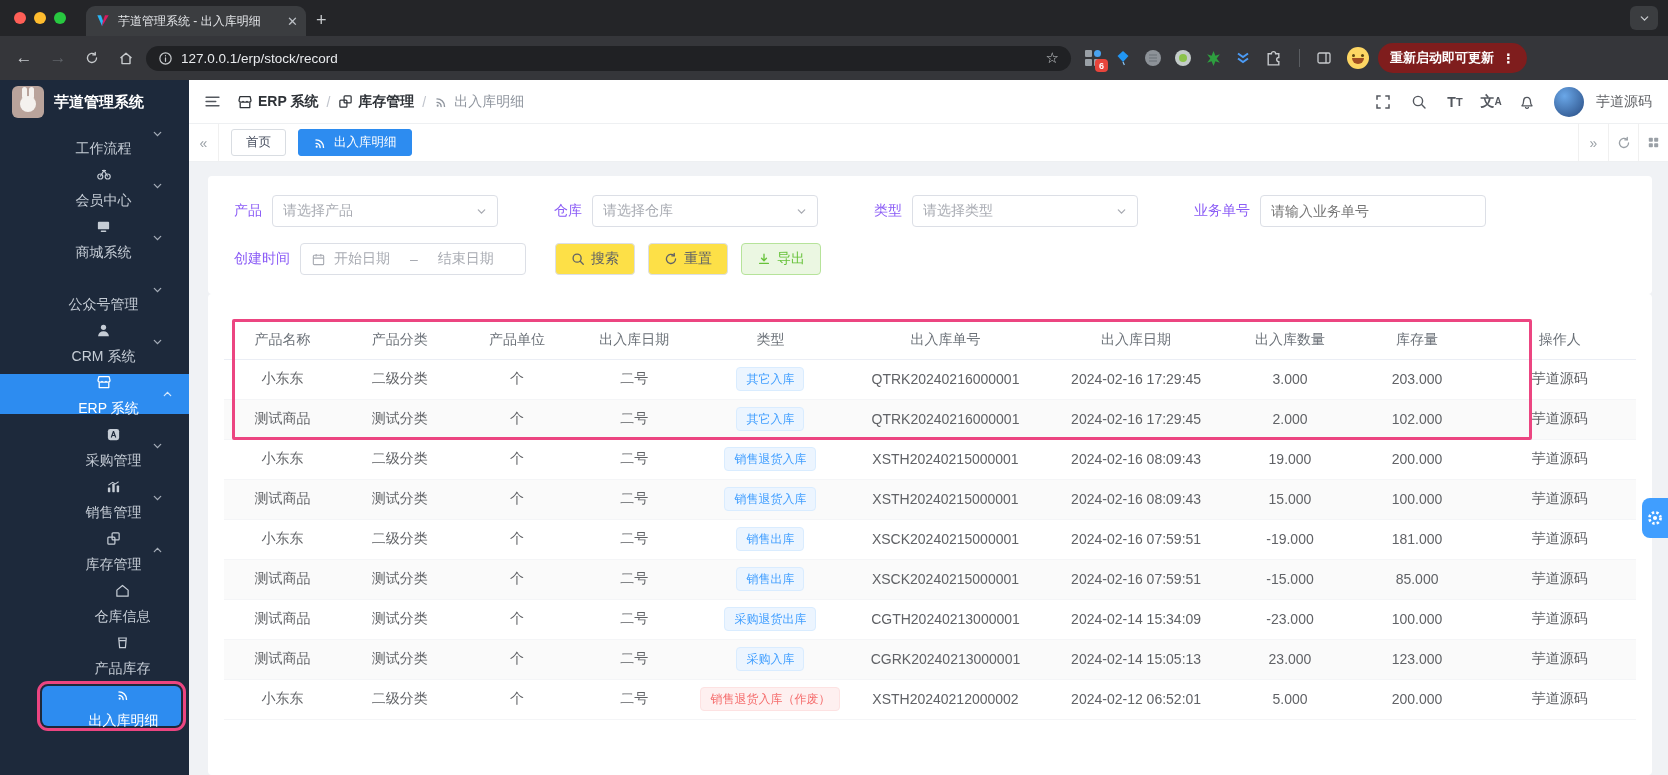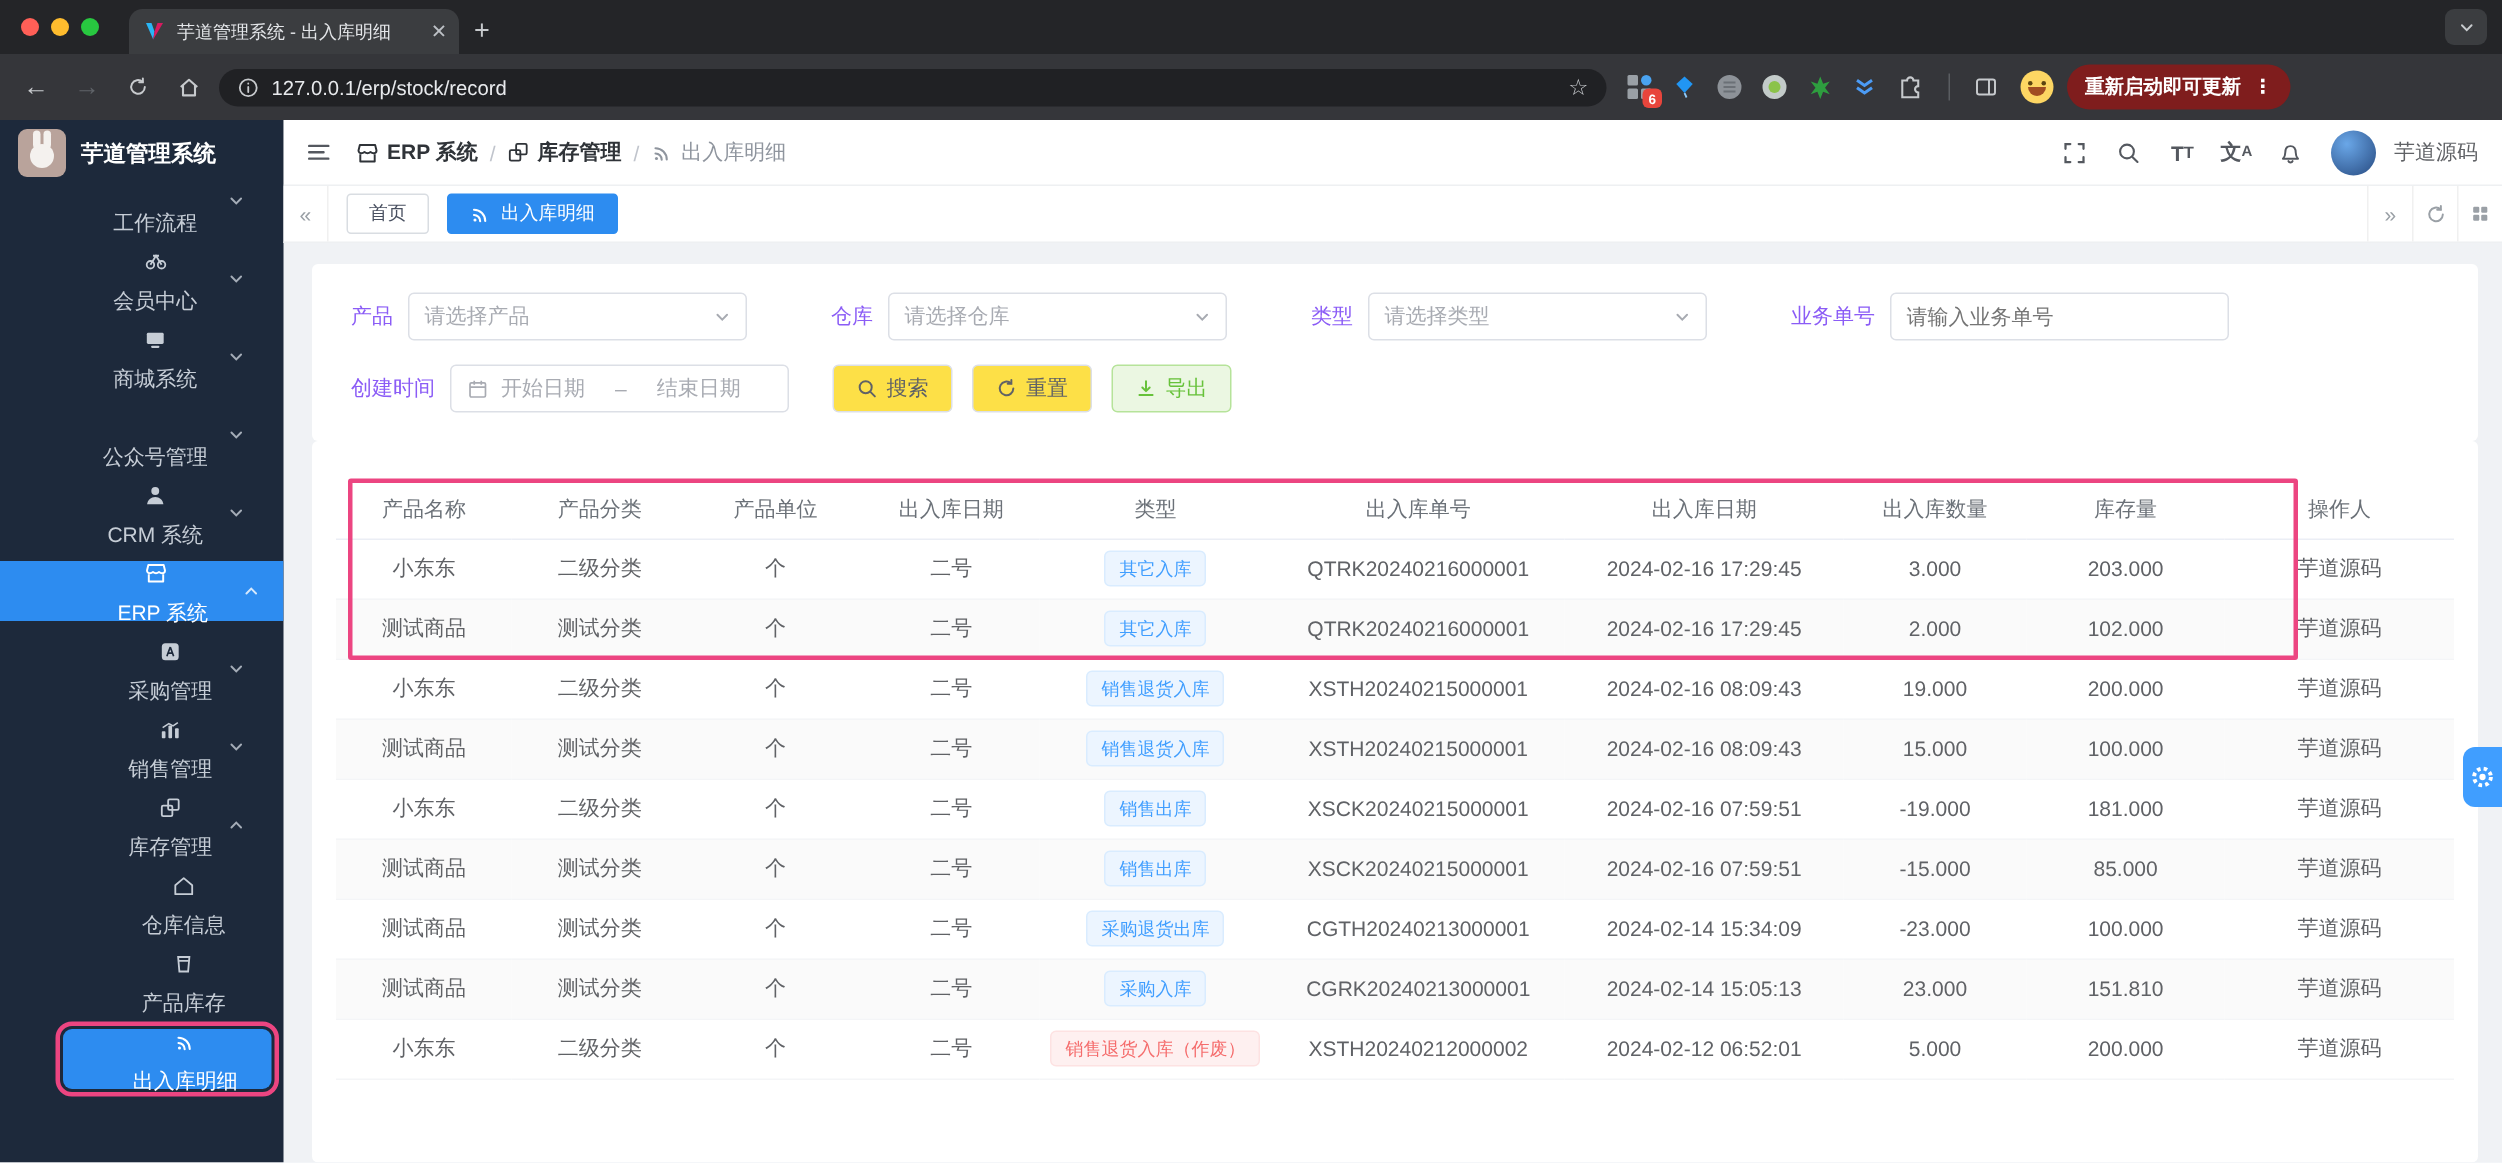--- a/index.html
+++ b/index.html
@@ -703,21 +703,21 @@
                 </tr>
                 <tr>
                   <td>测试商品</td>
                   <td>测试分类</td>
                   <td>个</td>
                   <td>二号</td>
                   <td><span class="tag tag-blue">采购入库</span></td>
                   <td>CGRK20240213000001</td>
                   <td>2024-02-14 15:05:13</td>
                   <td>23.000</td>
-                  <td>151.810</td>
+                  <td>123.000</td>
                   <td>芋道源码</td>
                 </tr>
                 <tr>
                   <td>小东东</td>
                   <td>二级分类</td>
                   <td>个</td>
                   <td>二号</td>
                   <td><span class="tag tag-red">销售退货入库（作废）</span></td>
                   <td>XSTH20240212000002</td>
                   <td>2024-02-12 06:52:01</td>

